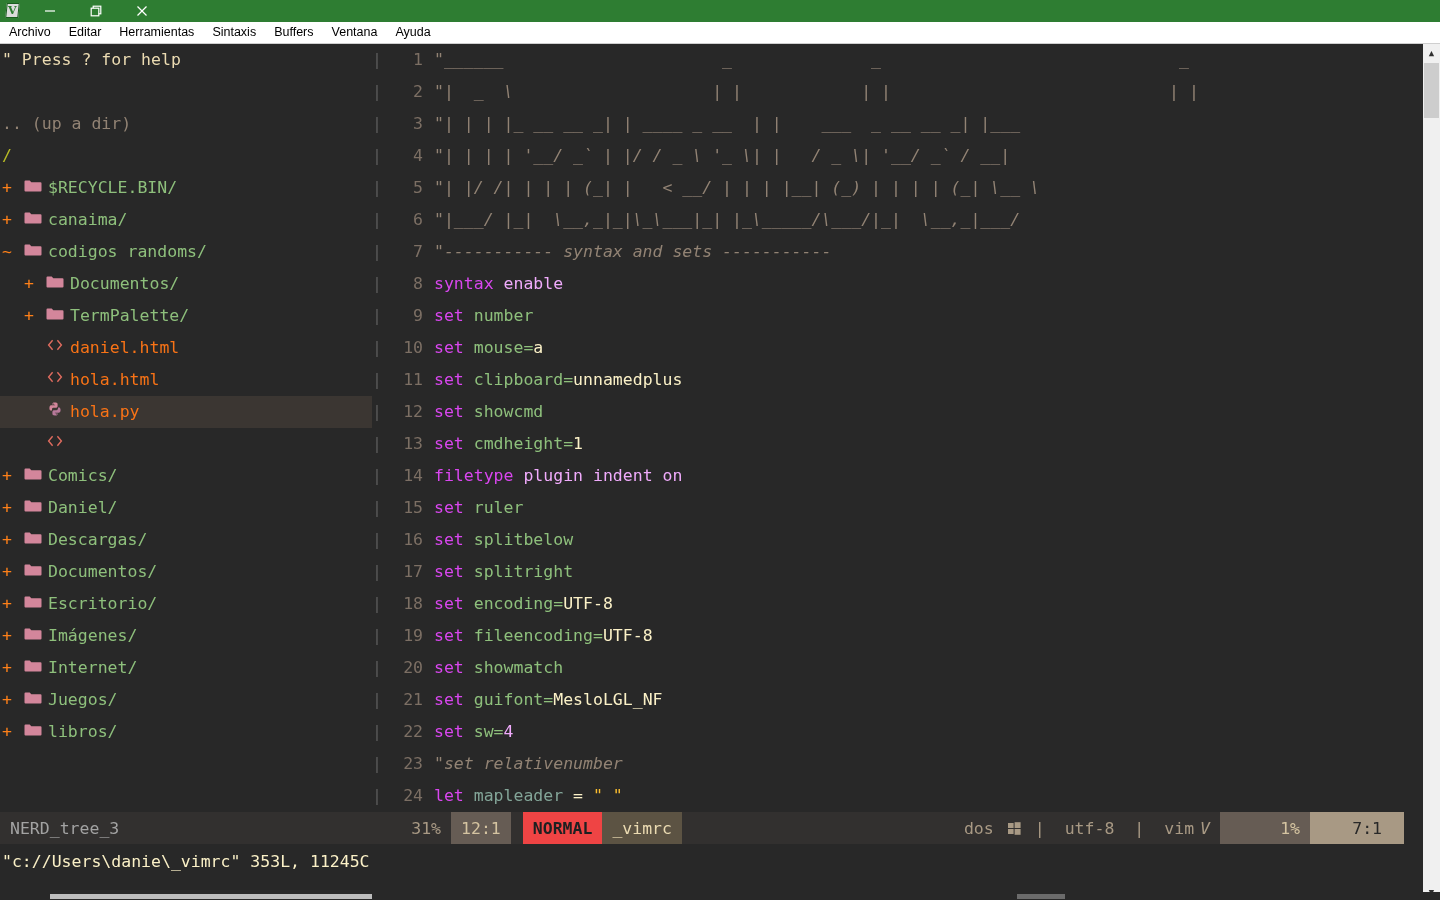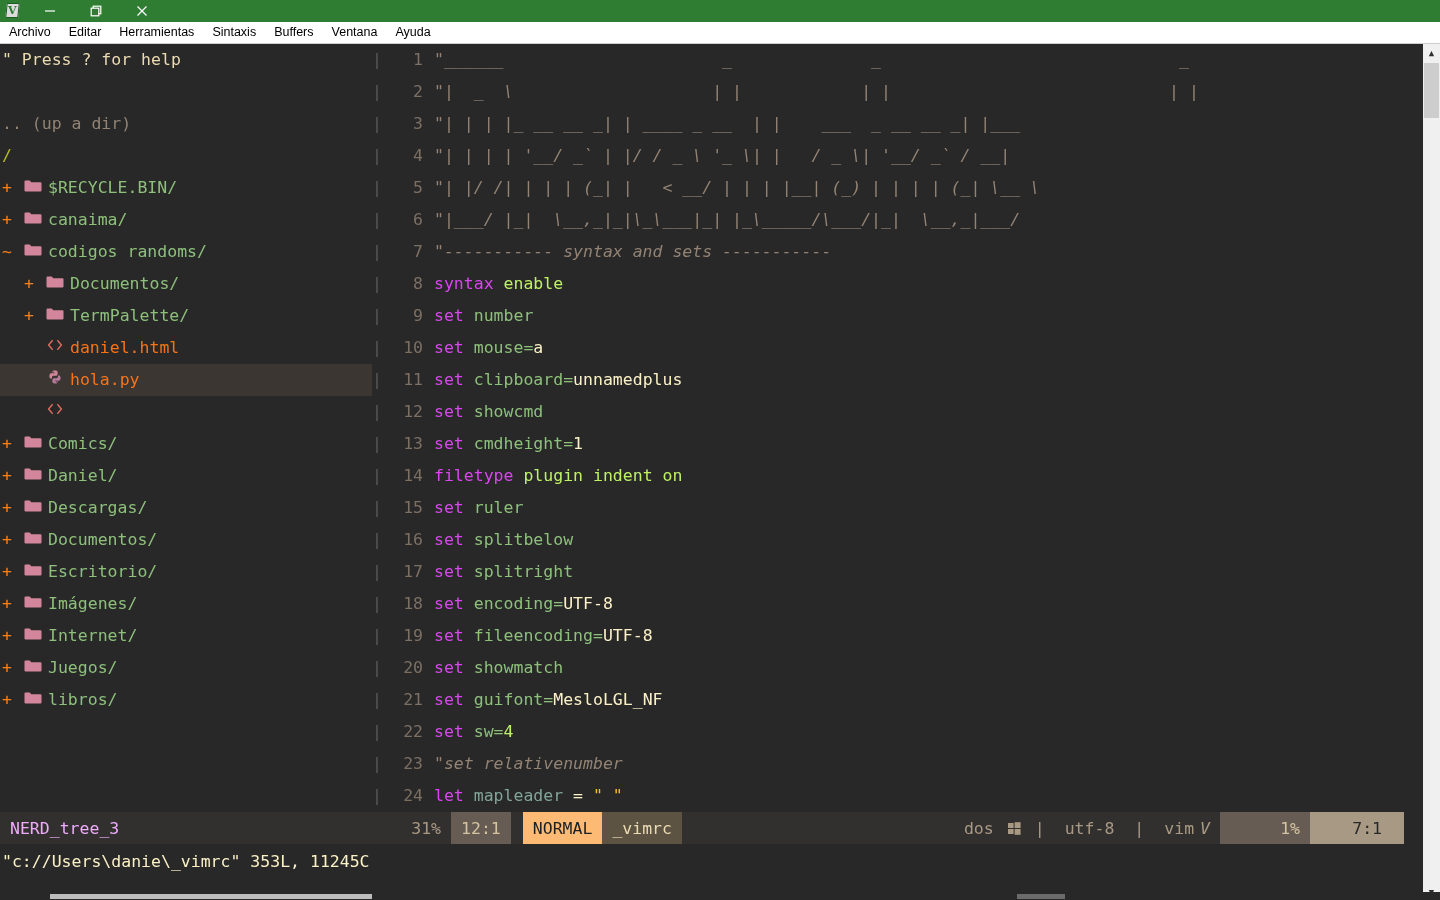--- a/index.html
+++ b/index.html
@@ -161,43 +161,43 @@
     text-align: right;
     padding-right: 11px;
   }
   .ctext { flex: 1 1 auto; }
 
   
   .c-comment { color: #928374; font-style: italic; }
   .c-cmd     { color: #d946ef; }
   .c-opt     { color: #8ec07c; }
   .c-val     { color: #fbf1c7; }
-  .c-const   { color: #bef264; }
+  .c-const   { color: #f0abfc; }
   .c-ident   { color: #83a598; }
   .c-str     { color: #fabd2f; }
   .c-op      { color: #fbf1c7; }
 
   
   #statusline {
     position: absolute;
     left: 0; right: 18px;
     top: 768px;
     height: 32px;
     display: flex;
     align-items: stretch;
     font-size: 16.5px;
     background: #32302f;
     color: #a89984;
     white-space: pre;
   }
   .st-seg { display: flex; align-items: center; padding: 0 10px; }
-  .st-name { color: #f0abfc; padding-left: 10px; }
+  .st-name { color: #a3a3a3; padding-left: 10px; }
   .st-pct  { color: #a89984; }
   .st-khaki { background: #665c54; color: #d5c4a1; }
-  .st-mode { background: #fdba74; color: #1d2021; font-weight: normal; }
+  .st-mode { background: #ef4444; color: #1d2021; font-weight: bold; }
   .st-file { background: #5c5343; color: #ebdbb2; }
   .st-olive { background: #665c54; color: #d5c4a1; }
   .st-light { background: #a89984; color: #282828; }
   .st-flex { flex: 1 1 auto; }
   .st-right { color: #a89984; }
 
   
   #cmdline {
     position: absolute;
     left: 0; right: 18px;
@@ -289,21 +289,24 @@
                 <path d="M0.5 2.5 a1 1 0 0 1 1-1 h4.2 l1.6 1.8 h9.2 a1 1 0 0 1 1 1 v7.2 a1 1 0 0 1 -1 1 h-15 a1 1 0 0 1 -1 -1 z" fill="#d3869b"></path>
               </svg></span><span class="dirname">canaima/</span></div><div class="tree-row"><span style="display: inline-block; width: 0px;"></span><span class="marker tilde">~</span><span class="ficon folder"><svg width="18" height="14" viewBox="0 0 18 14">
                 <path d="M0.5 2.5 a1 1 0 0 1 1-1 h4.2 l1.6 1.8 h9.2 a1 1 0 0 1 1 1 v7.2 a1 1 0 0 1 -1 1 h-15 a1 1 0 0 1 -1 -1 z" fill="#d3869b"></path>
               </svg></span><span class="dirname">codigos randoms/</span></div><div class="tree-row"><span style="display: inline-block; width: 22px;"></span><span class="marker">+</span><span class="ficon folder"><svg width="18" height="14" viewBox="0 0 18 14">
                 <path d="M0.5 2.5 a1 1 0 0 1 1-1 h4.2 l1.6 1.8 h9.2 a1 1 0 0 1 1 1 v7.2 a1 1 0 0 1 -1 1 h-15 a1 1 0 0 1 -1 -1 z" fill="#d3869b"></path>
               </svg></span><span class="dirname">Documentos/</span></div><div class="tree-row"><span style="display: inline-block; width: 22px;"></span><span class="marker">+</span><span class="ficon folder"><svg width="18" height="14" viewBox="0 0 18 14">
                 <path d="M0.5 2.5 a1 1 0 0 1 1-1 h4.2 l1.6 1.8 h9.2 a1 1 0 0 1 1 1 v7.2 a1 1 0 0 1 -1 1 h-15 a1 1 0 0 1 -1 -1 z" fill="#d3869b"></path>
               </svg></span><span class="dirname">TermPalette/</span></div><div class="tree-row"><span style="display: inline-block; width: 22px;"></span><span class="marker"></span><span class="ficon html"><svg width="16" height="16" viewBox="0 0 16 16">
                 <path d="M5.6 3.2 L1.6 8 L5.6 12.8" fill="none" stroke="#e06c5f" stroke-width="1.4"></path>
                 <path d="M10.4 3.2 L14.4 8 L10.4 12.8" fill="none" stroke="#e06c5f" stroke-width="1.4"></path>
-              </svg></span><span class="filename">daniel.html</span></div><div class="tree-row selected"><span style="display: inline-block; width: 22px;"></span><span class="marker"></span><span class="ficon py"><svg width="16" height="16" viewBox="0 0 16 16">
+              </svg></span><span class="filename">daniel.html</span></div><div class="tree-row"><span style="display: inline-block; width: 22px;"></span><span class="marker"></span><span class="ficon html"><svg width="16" height="16" viewBox="0 0 16 16">
+                <path d="M5.6 3.2 L1.6 8 L5.6 12.8" fill="none" stroke="#e06c5f" stroke-width="1.4"></path>
+                <path d="M10.4 3.2 L14.4 8 L10.4 12.8" fill="none" stroke="#e06c5f" stroke-width="1.4"></path>
+              </svg></span><span class="filename">hola.html</span></div><div class="tree-row selected"><span style="display: inline-block; width: 22px;"></span><span class="marker"></span><span class="ficon py"><svg width="16" height="16" viewBox="0 0 16 16">
                 <path d="M8 1.4 c-2.6 0-2.5 1.1-2.5 1.1 v1.2 h2.6 v0.6 H4.2 s-1.8-0.2-1.8 2.6 c0 2.8 1.6 2.7 1.6 2.7 h1 V8.4 s-0.1-1.6 1.5-1.6 h2.6 s1.5 0 1.5-1.5 V3 S10.8 1.4 8 1.4 z M6.5 2.4 a0.5 0.5 0 1 1 0 1 a0.5 0.5 0 0 1 0-1 z" fill="#d3869b"></path>
                 <path d="M8 14.6 c2.6 0 2.5-1.1 2.5-1.1 v-1.2 H7.9 v-0.6 h3.9 s1.8 0.2 1.8-2.6 c0-2.8-1.6-2.7-1.6-2.7 h-1 v1.2 s0.1 1.6-1.5 1.6 H6.9 s-1.5 0-1.5 1.5 V13 s0.1 1.6 2.6 1.6 z M9.5 13.6 a0.5 0.5 0 1 1 0-1 a0.5 0.5 0 0 1 0 1 z" fill="#b8799a"></path>
               </svg></span><span class="filename">hola.py</span></div><div class="tree-row"><span style="display: inline-block; width: 22px;"></span><span class="marker"></span><span class="ficon html"><svg width="16" height="16" viewBox="0 0 16 16">
                 <path d="M5.6 3.2 L1.6 8 L5.6 12.8" fill="none" stroke="#e06c5f" stroke-width="1.4"></path>
                 <path d="M10.4 3.2 L14.4 8 L10.4 12.8" fill="none" stroke="#e06c5f" stroke-width="1.4"></path>
               </svg></span></div><div class="tree-row"><span style="display: inline-block; width: 0px;"></span><span class="marker">+</span><span class="ficon folder"><svg width="18" height="14" viewBox="0 0 18 14">
                 <path d="M0.5 2.5 a1 1 0 0 1 1-1 h4.2 l1.6 1.8 h9.2 a1 1 0 0 1 1 1 v7.2 a1 1 0 0 1 -1 1 h-15 a1 1 0 0 1 -1 -1 z" fill="#d3869b"></path>
               </svg></span><span class="dirname">Comics/</span></div><div class="tree-row"><span style="display: inline-block; width: 0px;"></span><span class="marker">+</span><span class="ficon folder"><svg width="18" height="14" viewBox="0 0 18 14">
                 <path d="M0.5 2.5 a1 1 0 0 1 1-1 h4.2 l1.6 1.8 h9.2 a1 1 0 0 1 1 1 v7.2 a1 1 0 0 1 -1 1 h-15 a1 1 0 0 1 -1 -1 z" fill="#d3869b"></path>
               </svg></span><span class="dirname">Daniel/</span></div><div class="tree-row"><span style="display: inline-block; width: 0px;"></span><span class="marker">+</span><span class="ficon folder"><svg width="18" height="14" viewBox="0 0 18 14">

